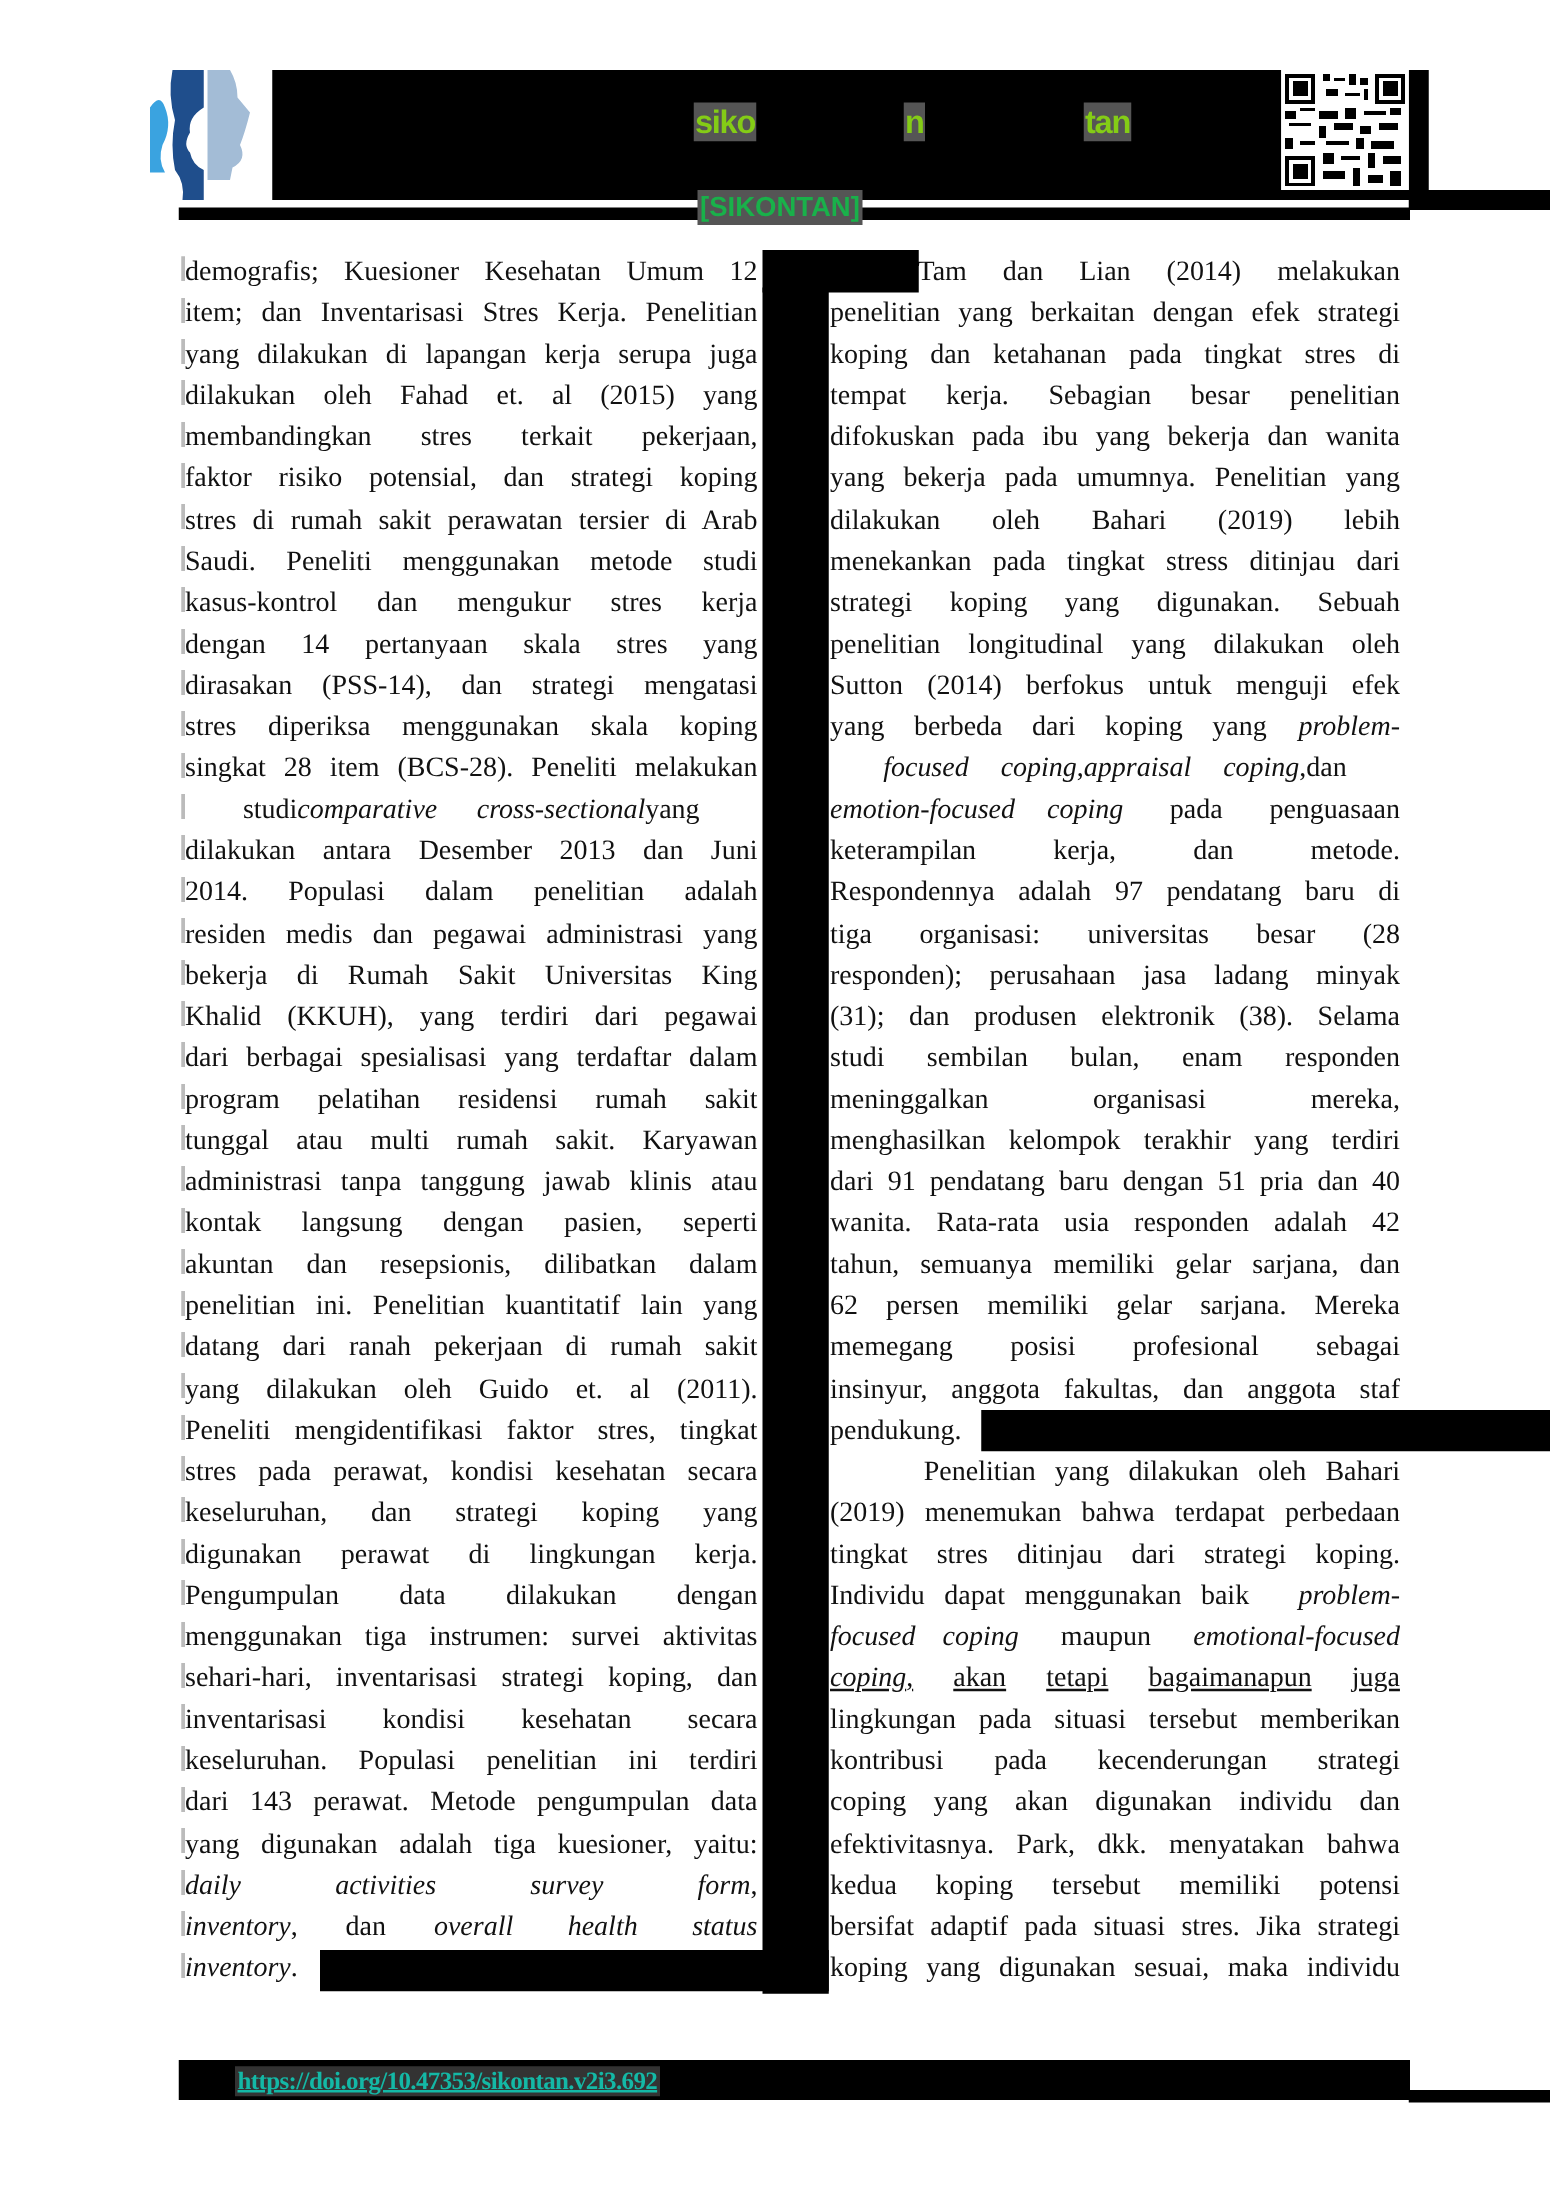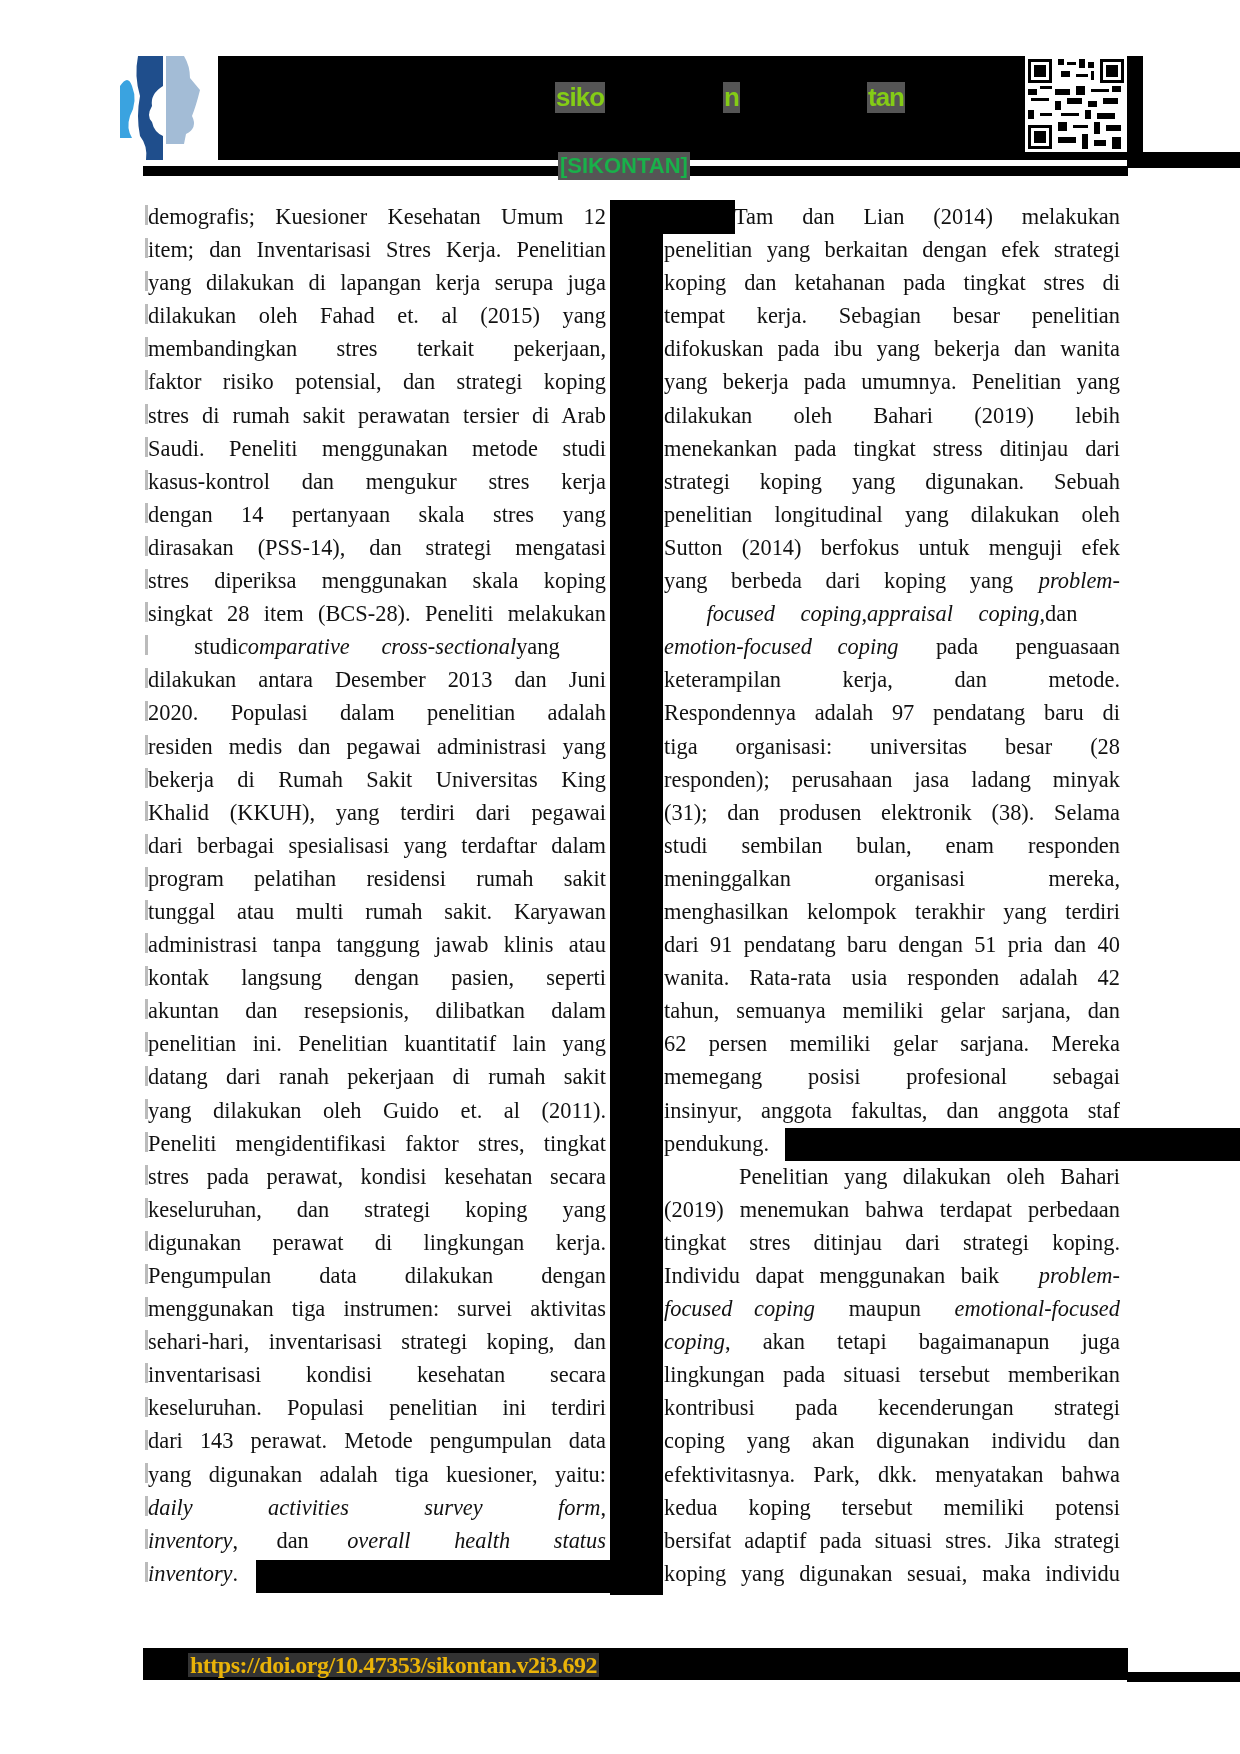--- a/index.html
+++ b/index.html
@@ -30,21 +30,21 @@
 
     
     .gutter-top { left: 610px; top: 200px; width: 125px; height: 34px; }
     .gutter { left: 610px; top: 230px; width: 53px; height: 1365px; }
     .redact-right-mid { left: 785px; top: 1128px; width: 455px; height: 33px; }
     .redact-left-bottom { left: 256px; top: 1560px; width: 407px; height: 33px; }
 
     
     .footer-band { left: 143px; top: 1648px; width: 985px; height: 32px; }
     .footer-right { left: 1127px; top: 1672px; width: 113px; height: 10px; }
-    .footer-link { position: absolute; left: 188px; top: 1653px; font-size: 24px; font-weight: bold; color: #eab308; background: #333; padding: 0 2px; line-height: 24px; letter-spacing: -0.5px; }
+    .footer-link { position: absolute; left: 188px; top: 1653px; font-size: 20px; font-weight: bold; color: #14b8a6; text-decoration: underline; background: #333; padding: 0 2px; line-height: 24px; letter-spacing: -0.5px; }
   </style>
 </head>
 <body>
 
 <div class="blk header-band"></div>
 <div class="header-white-under-logo"></div>
 <div class="blk header-rule-right"></div>
 <div class="blk header-rule-full"></div>
 
 <div class="logo">
@@ -127,21 +127,21 @@
   <span class="line">dengan 14 pertanyaan skala stres yang</span>
   <span class="line">dirasakan (PSS-14), dan strategi mengatasi</span>
   <span class="line">stres diperiksa menggunakan skala koping</span>
   <span class="line">singkat 28 item (BCS-28). Peneliti melakukan</span>
   <span class="line" style="display:flex;justify-content:center;">
     <span>studi</span>
     <i style="word-spacing:26px">comparative cross-sectional</i>
     <span>yang</span>
   </span>
   <span class="line">dilakukan antara Desember 2013 dan Juni</span>
-  <span class="line">2020. Populasi dalam penelitian adalah</span>
+  <span class="line">2014. Populasi dalam penelitian adalah</span>
   <span class="line">residen medis dan pegawai administrasi yang</span>
   <span class="line">bekerja di Rumah Sakit Universitas King</span>
   <span class="line">Khalid (KKUH), yang terdiri dari pegawai</span>
   <span class="line">dari berbagai spesialisasi yang terdaftar dalam</span>
   <span class="line">program pelatihan residensi rumah sakit</span>
   <span class="line">tunggal atau multi rumah sakit. Karyawan</span>
   <span class="line">administrasi tanpa tanggung jawab klinis atau</span>
   <span class="line">kontak langsung dengan pasien, seperti</span>
   <span class="line">akuntan dan resepsionis, dilibatkan dalam</span>
   <span class="line">penelitian ini. Penelitian kuantitatif lain yang</span>
@@ -218,21 +218,21 @@
   <span class="line">tingkat stres ditinjau dari strategi koping.</span>
   <span class="line" style="display:flex;justify-content:space-between;">
     <span style="word-spacing:10px">Individu dapat menggunakan baik </span>
     <i>problem-</i>
   </span>
   <span class="line" style="display:flex;justify-content:space-between;">
     <i style="word-spacing:16px">focused coping</i>
     <span>maupun</span>
     <i>emotional-focused</i>
   </span>
-  <span class="line" style="display:flex;justify-content:space-between;">
+  <span class="line" style="display:flex;justify-content:space-between;text-decoration:underline;">
     <span><i>coping</i>,</span>
     <span>akan</span>
     <span>tetapi</span>
     <span>bagaimanapun</span>
     <span>juga</span>
   </span>
   <span class="line">lingkungan pada situasi tersebut memberikan</span>
   <span class="line">kontribusi pada kecenderungan strategi</span>
   <span class="line">coping yang akan digunakan individu dan</span>
   <span class="line">efektivitasnya. Park, dkk. menyatakan bahwa</span>

